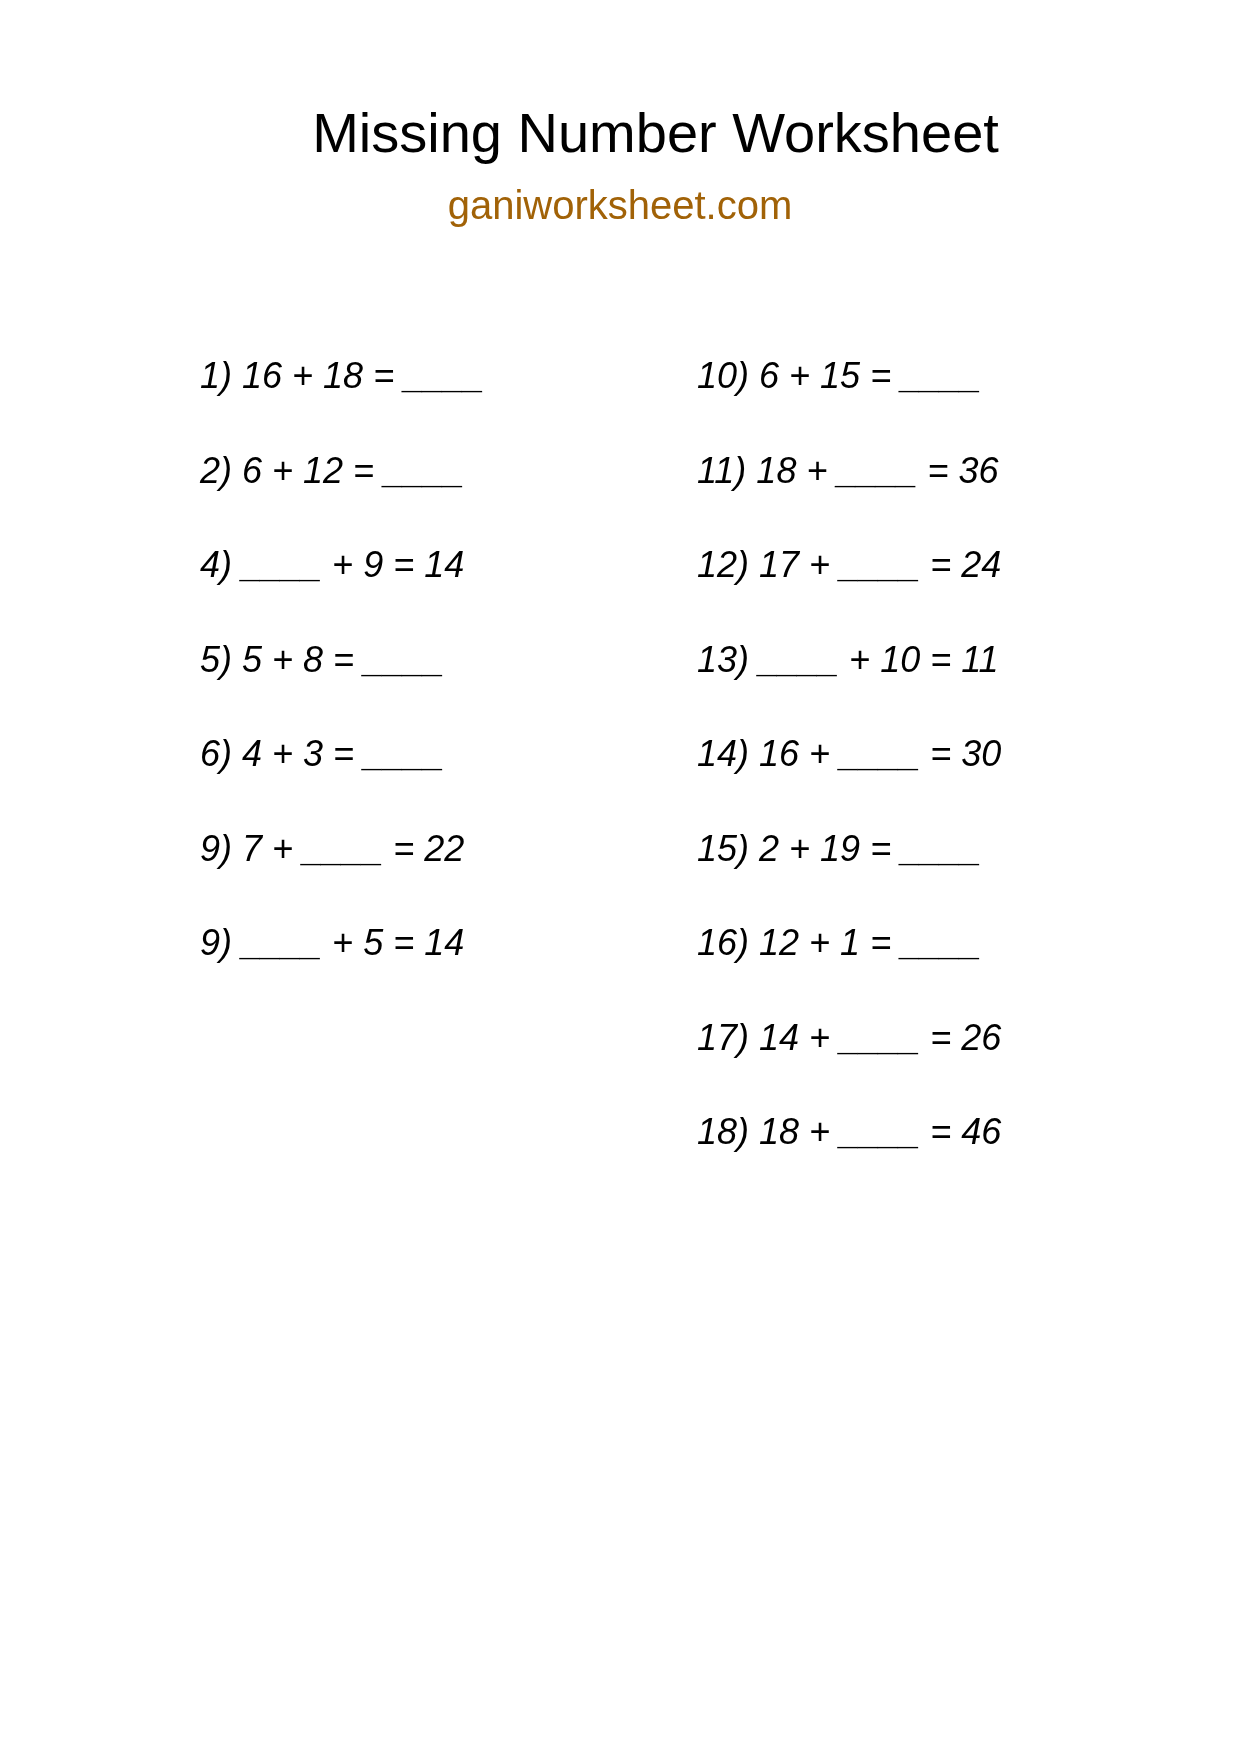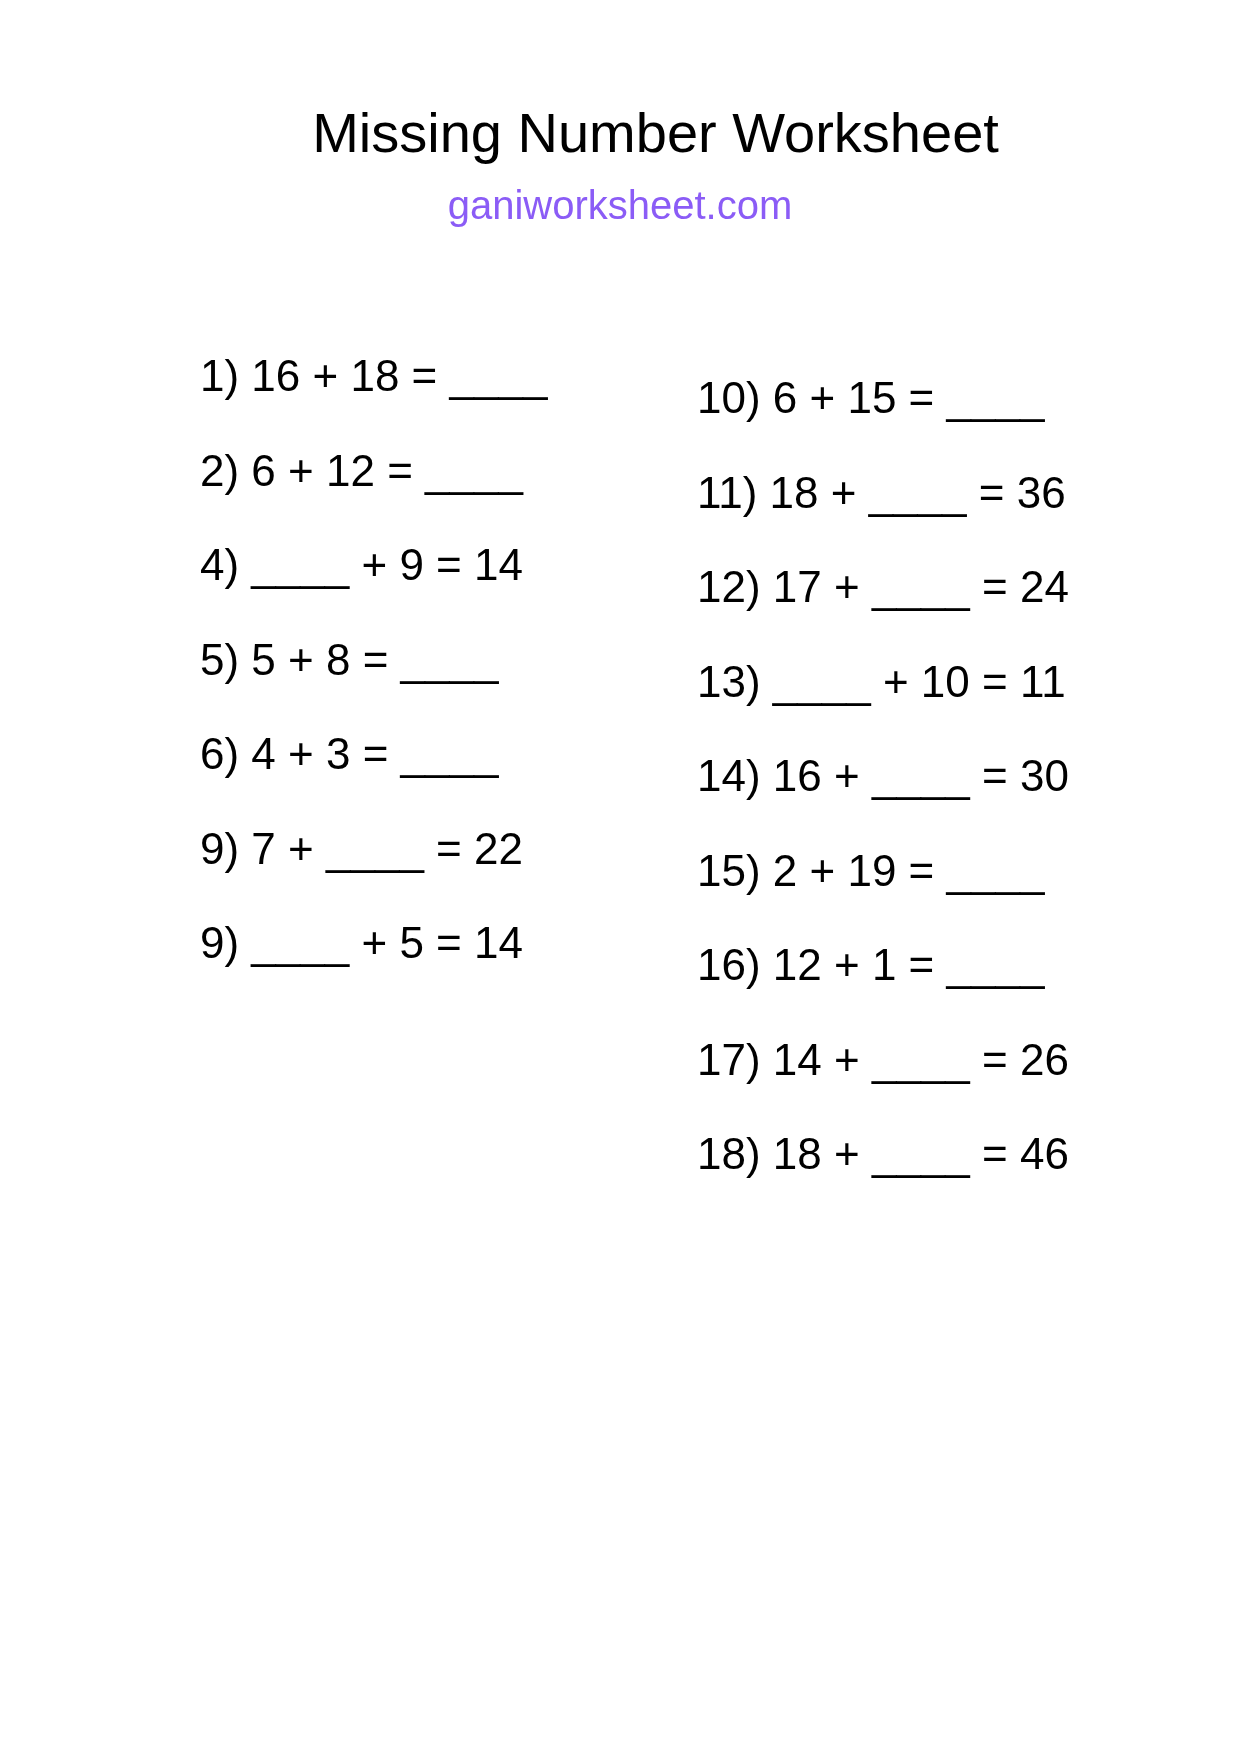--- a/index.html
+++ b/index.html
@@ -28,34 +28,35 @@
       white-space: nowrap;
     }
     .subtitle {
       position: absolute;
       left: 0;
       width: 1240px;
       top: 180px;
       text-align: center;
       font-size: 40px;
       line-height: 50px;
-      color: #8b5cf6;
+      color: #a16207;
       white-space: nowrap;
     }
     .column {
       position: absolute;
       top: 348px;
     }
     .column.left { left: 200px; }
-    .column.right { left: 697px; margin-top: 22px; }
+    .column.right { left: 697px; }
     .problem {
       height: 94.5px;
-      font-size: 44px;
+      font-size: 36px;
       line-height: 56px;
       white-space: pre;
+      font-style: italic;
     }
   </style>
 </head>
 <body>
 
 <div>
   <div class="title">Missing Number Worksheet</div>
   <div class="subtitle">ganiworksheet.com</div>
 
   <div class="column left">

